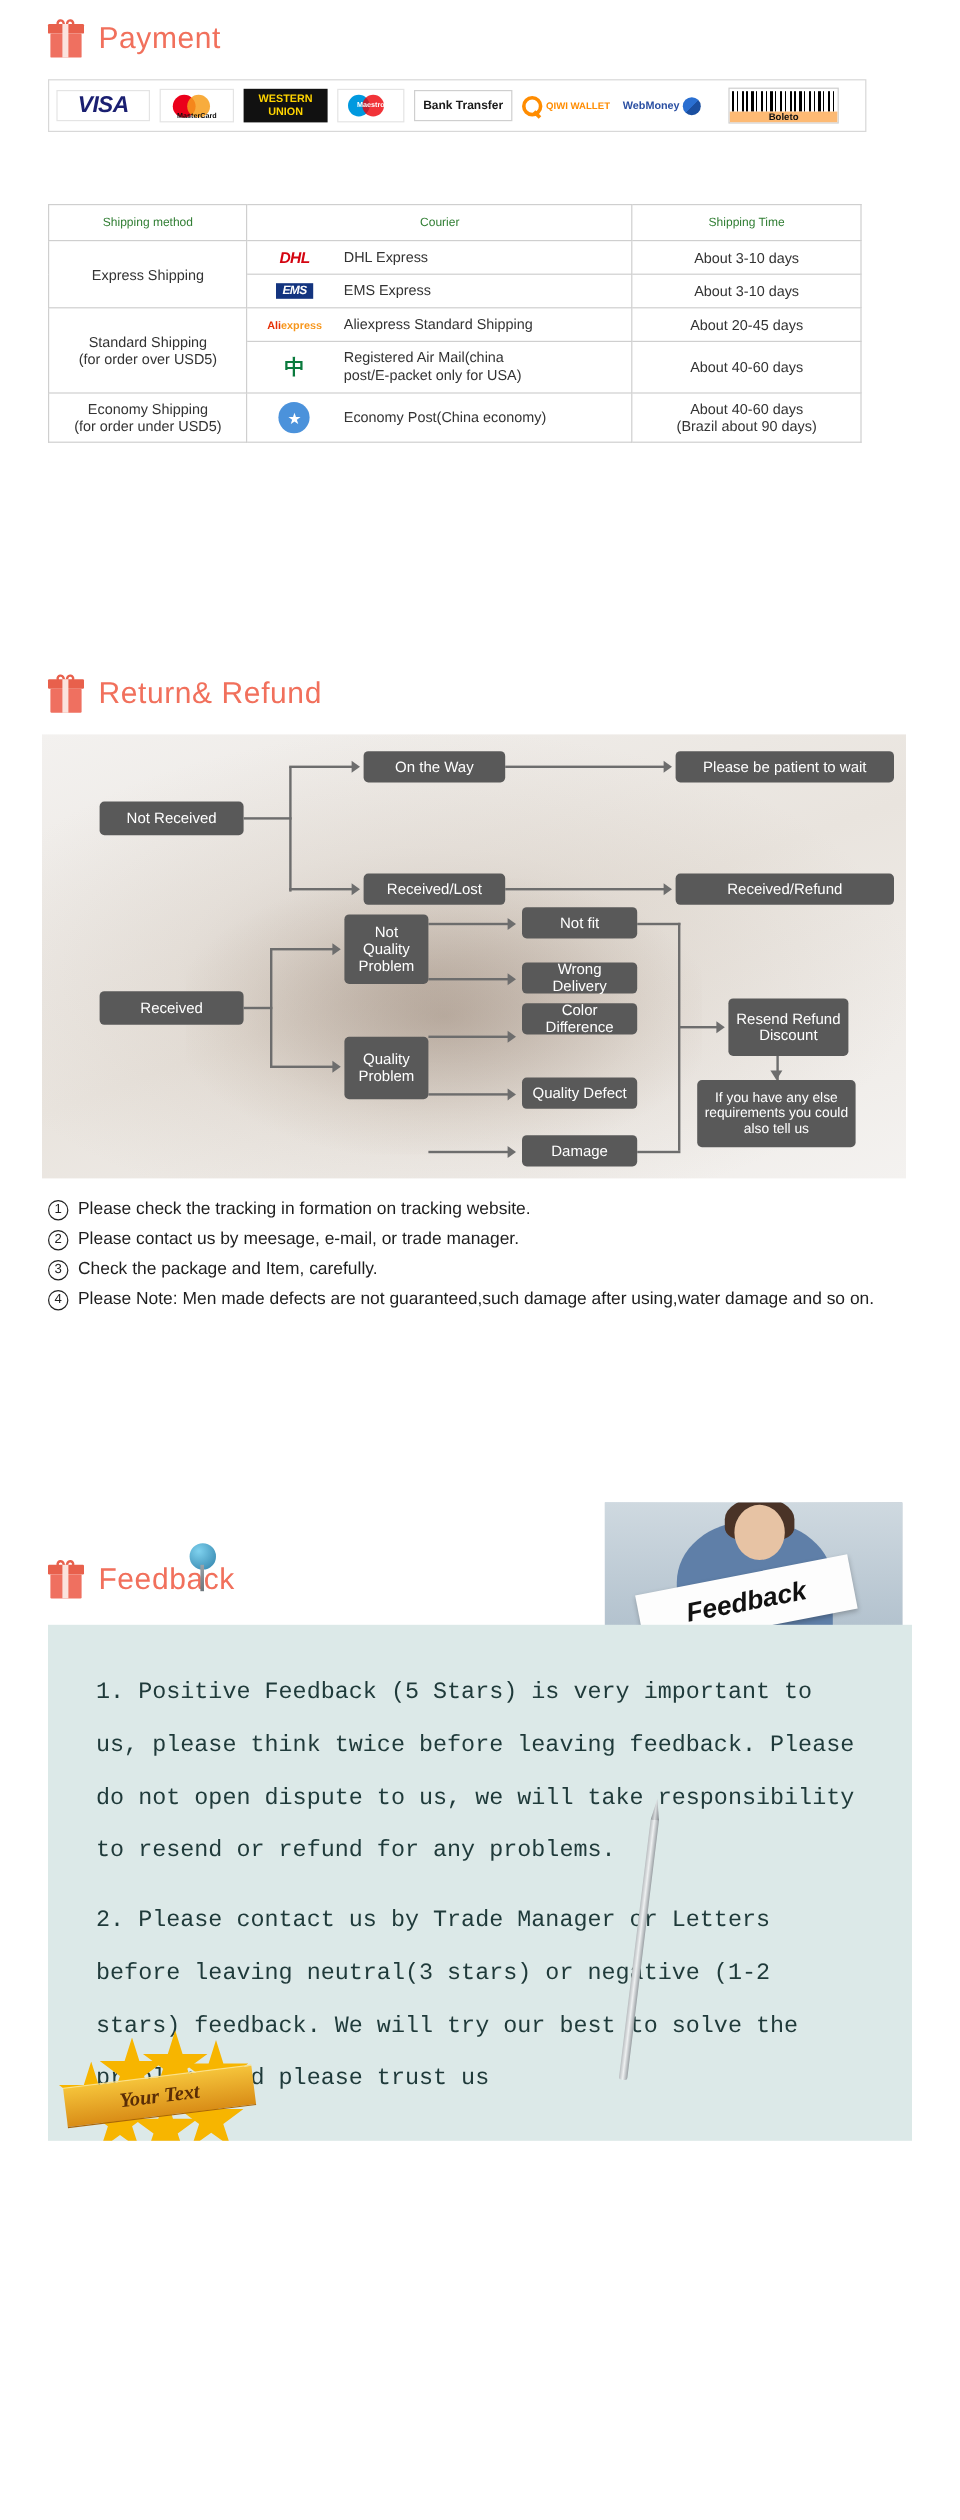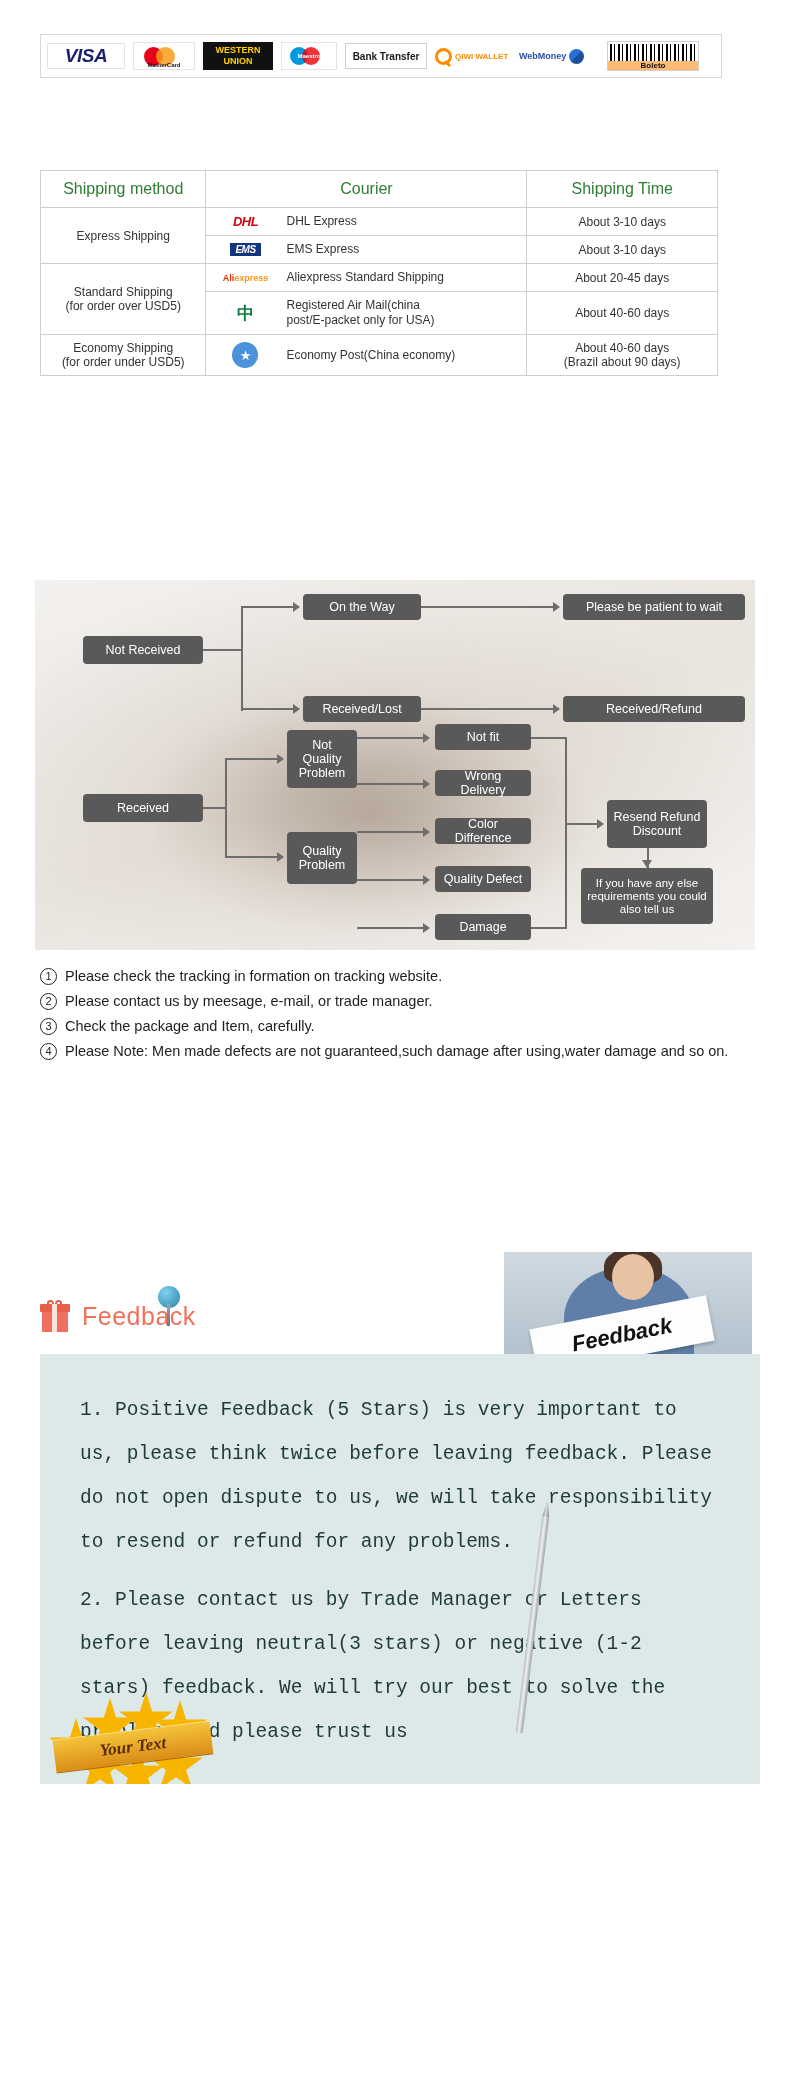--- a/index.html
+++ b/index.html
@@ -130,21 +130,21 @@
     background: #fff;
     font-size: 12px;
   }
   .ship-table th, .ship-table td {
     border: 1px solid #cfcfcf;
     padding: 6px 8px;
     text-align: center;
     vertical-align: middle;
     color: #333;
   }
-  .ship-table th { color: #2f7d32; font-weight: normal; font-size: 16px; padding: 9px 8px; margin-top: 20px; }
+  .ship-table th { color: #2f7d32; font-weight: normal; font-size: 10px; padding: 9px 8px; margin-top: 20px; }
   .col-method { width: 165px; }
   .col-courier { width: 320px; }
   .col-time { width: 190px; }
   .courier-cell { display: flex; align-items: center; gap: 10px; text-align: left; }
   .courier-logo { width: 62px; flex: 0 0 62px; display: flex; align-items: center; justify-content: center; text-align: center; }
   .logo-dhl { font-size: 13px; font-style: italic; font-weight: bold; color: #d40511; letter-spacing: -0.5px; }
   .logo-ems { background: #13347f; color: #fff; font-size: 10px; font-weight: bold; font-style: italic; padding: 1px 5px; letter-spacing: -0.5px;}
   .logo-ali { font-size: 9px; font-weight: bold; color: #e62e04; }
   .logo-ali i { color: #f7971d; font-style: normal; }
   .logo-china { color: #0a7a3d; font-size: 17px; font-weight: bold; line-height: 1; }
@@ -274,20 +274,30 @@
     font-family: "Liberation Serif", serif; font-style: italic; font-weight: bold;
     font-size: 17px; color: #5a2d06;
   }
 </style>
 </head>
 <body>
 
 <div class="page">
 
   <section id="payment-section">
+    <div class="section-head">
+      <span class="gift-icon">
+        <span class="bow"></span>
+          <span class="bow2"></span>
+        <span class="lid"></span>
+          <span class="box"></span>
+          <span class="ribbon-v"></span>
+      </span>
+      <span class="section-title">Payment</span>
+    </div>
     <div class="pay-strip">
       <span class="pay-logo">
         <span class="visa">VISA</span>
       </span>
       <span class="pay-logo">
         <span class="mastercard">
           <span class="c1"></span>
             <span class="c2"></span>
           <span class="mc-text">MasterCard</span>
         </span>
@@ -407,20 +417,30 @@
           <td>
             <div>About 40-60 days</div>
             <div>(Brazil about 90 days)</div>
           </td>
         </tr>
       </tbody>
     </table>
   </section>
 
   <section id="return-section">
+    <div class="section-head">
+      <span class="gift-icon">
+        <span class="bow"></span>
+          <span class="bow2"></span>
+        <span class="lid"></span>
+          <span class="box"></span>
+          <span class="ribbon-v"></span>
+      </span>
+      <span class="section-title">Return&amp; Refund</span>
+    </div>
 
     <div class="flow-wrap">
 
       <div class="node" style="left:48px; top:56px; width:120px; height:28px;">Not Received</div>
       <div class="node" style="left:268px; top:14px; width:118px; height:26px;">On the Way</div>
       <div class="node" style="left:528px; top:14px; width:182px; height:26px;">Please be patient to wait</div>
       <div class="node" style="left:268px; top:116px; width:118px; height:26px;">Received/Lost</div>
       <div class="node" style="left:528px; top:116px; width:182px; height:26px;">Received/Refund</div>
 
       <div class="ln" style="left:168px; top:69px; width:40px; height:2px;"></div>
@@ -433,21 +453,21 @@
       <div class="arrow" style="left:518px; top:22px;"></div>
       <div class="ln" style="left:386px; top:128px; width:134px; height:2px;"></div>
       <div class="arrow" style="left:518px; top:124px;"></div>
 
       <div class="node" style="left:48px; top:214px; width:120px; height:28px;">Received</div>
       <div class="node" style="left:252px; top:150px; width:70px; height:58px;">Not Quality Problem</div>
       <div class="node" style="left:252px; top:252px; width:70px; height:52px;">Quality Problem</div>
 
       <div class="node" style="left:400px; top:144px; width:96px; height:26px;">Not fit</div>
       <div class="node" style="left:400px; top:190px; width:96px; height:26px;">Wrong Delivery</div>
-      <div class="node" style="left:400px; top:238px; width:96px; height:26px;">Color Difference</div>
+      <div class="node" style="left:400px; top:224px; width:96px; height:26px;">Color Difference</div>
       <div class="node" style="left:400px; top:286px; width:96px; height:26px;">Quality Defect</div>
       <div class="node" style="left:400px; top:334px; width:96px; height:26px;">Damage</div>
 
       <div class="node" style="left:572px; top:220px; width:100px; height:48px;">Resend Refund Discount</div>
       <div class="node" style="left:546px; top:288px; width:132px; height:56px; font-size:11.5px; line-height:13px;">If you have any else requirements you could also tell us</div>
 
       <div class="ln" style="left:168px; top:227px; width:24px; height:2px;"></div>
       <div class="ln" style="left:190px; top:178px; width:2px; height:100px;"></div>
       <div class="ln" style="left:190px; top:178px; width:54px; height:2px;"></div>
       <div class="arrow" style="left:242px; top:174px;"></div>

